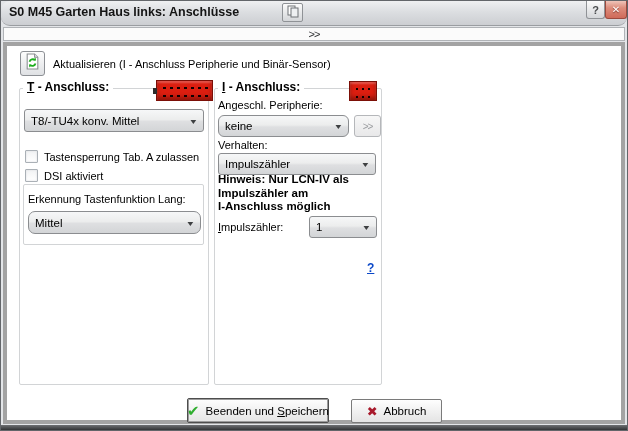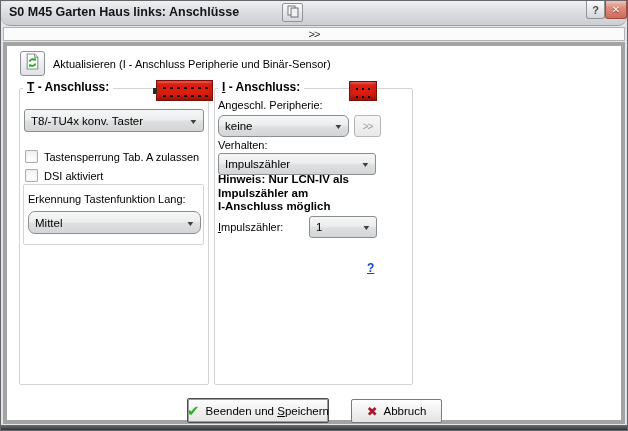--- a/index.html
+++ b/index.html
@@ -44,21 +44,21 @@
   .refresh-btn {
     position:absolute; left:13px; top:5px; width:25px; height:25px;
     border:1px solid #8d9095; border-radius:3px;
     background:linear-gradient(180deg,#fdfdfd,#dfe1e4);
     display:flex; align-items:center; justify-content:center; cursor:default;
   }
   .refresh-label { position:absolute; left:46px; top:12px; font-size:11px; color:#000; white-space:nowrap; }
   
   .groupbox { position:absolute; border:1px solid #d2d4d6; border-radius:2px; background:#fff; }
   .gb-left  { left:12px;  top:42px; width:190px; height:297px; }
-  .gb-right { left:207px; top:42px; width:199px; height:297px; }
+  .gb-right { left:207px; top:42px; width:168px; height:297px; }
   .legend {
     position:absolute; top:-9px; left:3px; background:#fff; padding:0 4px;
     font-size:12px; font-weight:bold; color:#000; white-space:nowrap;
   }
   .u { text-decoration:underline; }
   
   .connector {
     position:absolute; background:#dc1e10; border:1px solid #7c0f07;
     box-shadow:inset 0 -3px 4px rgba(0,0,0,.35), inset 0 2px 2px rgba(255,255,255,.25);
   }
@@ -150,21 +150,21 @@
     <span class="refresh-label">Aktualisieren (I - Anschluss Peripherie und Binär-Sensor)</span>
 
     <div class="groupbox gb-left">
       <span class="legend"><span class="u">T</span><span> - Anschluss:</span></span>
       <div class="connector conn-left">
         <div class="conn-nub"></div>
         <div class="conn-dots"></div>
       </div>
 
       <div class="combo" style="left:4px; top:20px; width:180px;">
-        <span>T8/-TU4x konv. Taster</span>
+        <span>T8/-TU4x konv. Mittel</span>
         <span class="arrow">▼</span>
       </div>
 
       <label class="chk" style="left:5px; top:61px;">
         <span class="box"></span>
         <span>Tastensperrung Tab. A zulassen</span>
       </label>
       <label class="chk" style="left:5px; top:80px;">
         <span class="box"></span>
         <span>DSI aktiviert</span>

